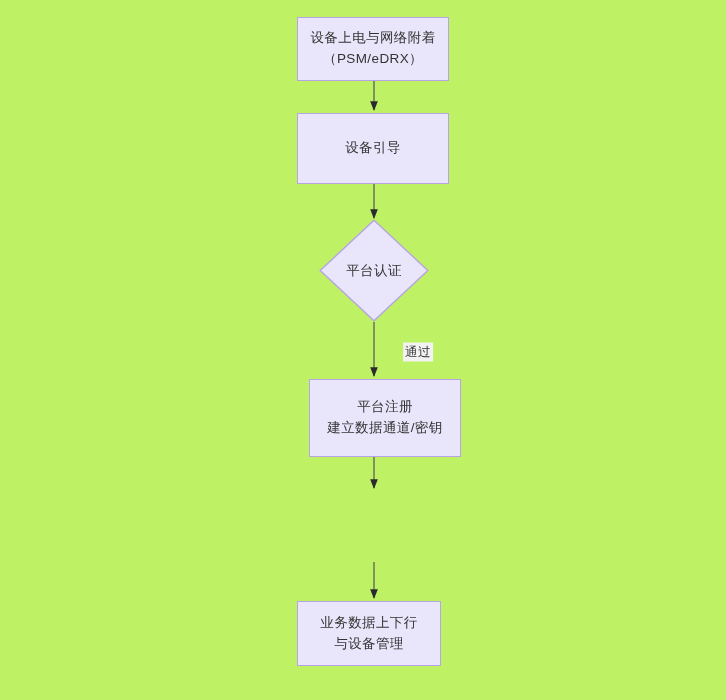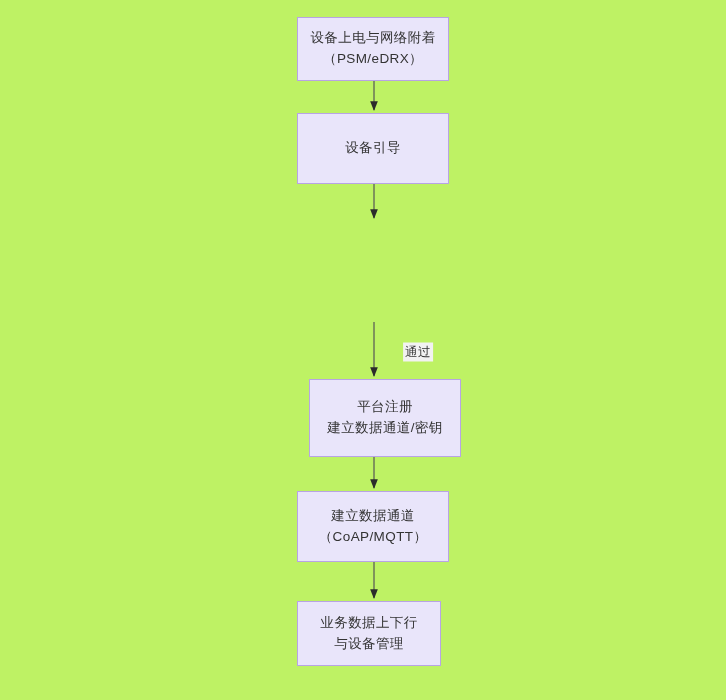--- a/index.html
+++ b/index.html
@@ -102,31 +102,33 @@
 
   <div class="node" style="left:297px; top:17px; width:152px; height:64px;">
     <span>设备上电与网络附着</span>
     <span class="line2">（PSM/eDRX）</span>
   </div>
 
   <div class="node" style="left:297px; top:113px; width:152px; height:71px;">
     <span>设备引导</span>
   </div>
 
+  <div class="decision-wrap" style="left:319px; top:219px; width:110px; height:103px;">
+    <svg width="110" height="103" viewBox="0 0 110 103" xmlns="http://www.w3.org/2000/svg">
+      <polygon points="55,1.2 108.8,51.5 55,101.8 1.2,51.5" fill="#e9e5fa" stroke="#b8a4e3" stroke-width="1.4"></polygon>
+    </svg>
+    <div class="decision-label">平台认证</div>
+  </div>
 
   <div class="edge-label" style="left:374px; top:352px;">通过</div>
 
   <div class="node" style="left:297px; top:379px; width:152px; height:78px;margin-left:12px;">
     <span>平台注册</span>
     <span class="line2">建立数据通道/密钥</span>
   </div>
 
-  <div class="node" style="left:297px; top:491px; width:152px; height:71px;">
-    <span>建立数据通道</span>
-    <span class="line2">（CoAP/MQTT）</span>
-  </div>
 
   <div class="node" style="left:297px; top:601px; width:144px; height:65px;">
     <span>业务数据上下行</span>
     <span class="line2">与设备管理</span>
   </div>
 
 </div>
 
 </body></html>

